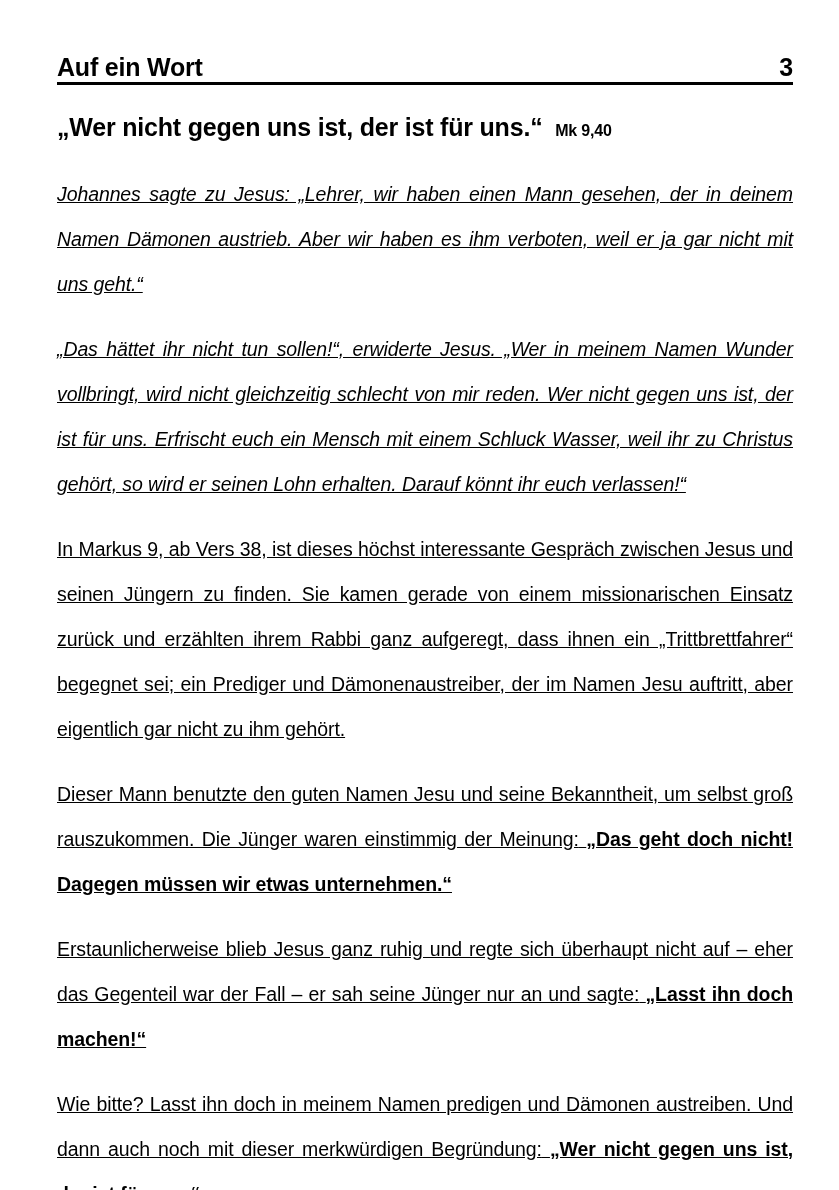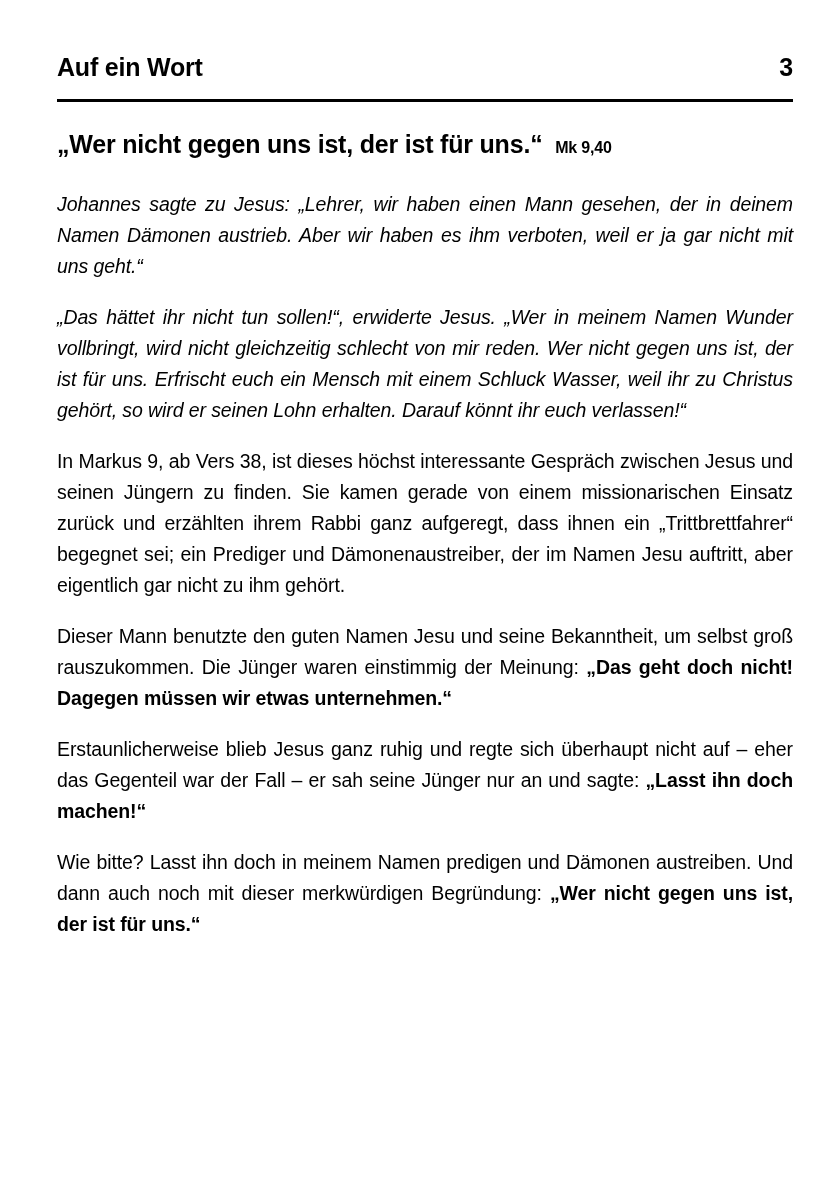--- a/index.html
+++ b/index.html
@@ -18,21 +18,21 @@
     box-sizing: border-box;
     width: 839px;
     height: 1190px;
     padding: 54px 46px 0 57px;
   }
   .page-header {
     display: flex;
     justify-content: space-between;
     align-items: flex-end;
     border-bottom: 3px solid #000000;
-    padding-bottom: 17px;
+    padding-bottom: 0;
   }
   .page-header .header-title,
   .page-header .page-number {
     font-weight: bold;
     font-size: 25px;
     line-height: 1.1;
     letter-spacing: -0.2px;
   }
   .article-title {
     margin: 27px 0 30px 0;
@@ -43,24 +43,25 @@
   }
   .article-title .ref {
     font-size: 16px;
     font-weight: bold;
     margin-left: 6px;
     margin-top: 10px;
   }
   .article-body p {
     margin: 0 0 20px 0;
     font-size: 19.5px;
-    line-height: 31px;
+    line-height: 45px;
     text-align: justify;
     letter-spacing: -0.1px;
     hyphens: none;
+    text-decoration: underline;
   }
   .article-body p.italic {
     font-style: italic;
   }
   .article-body b {
     font-weight: bold;
   }
 </style>
 </head>
 <body>

